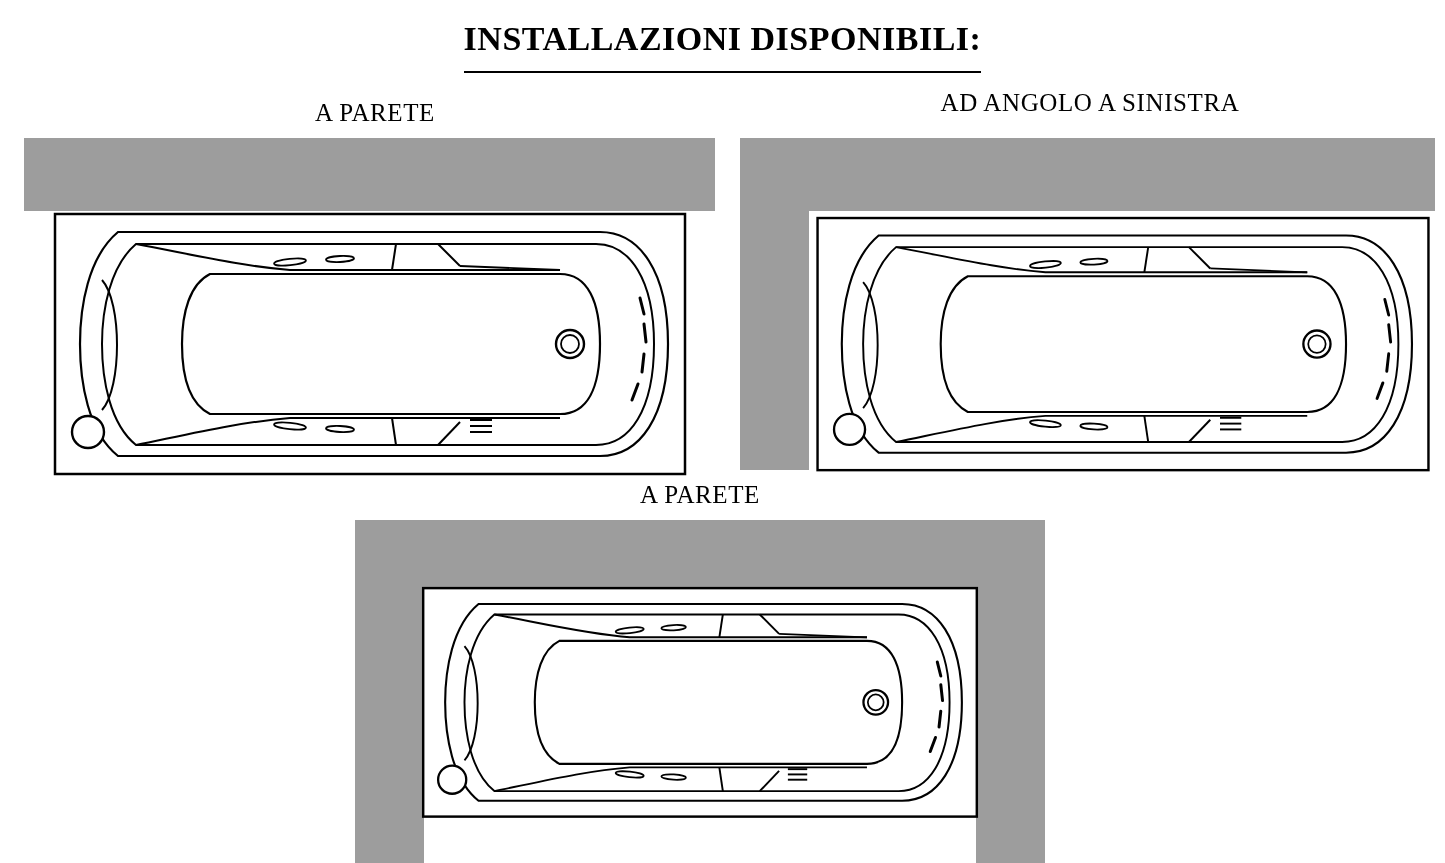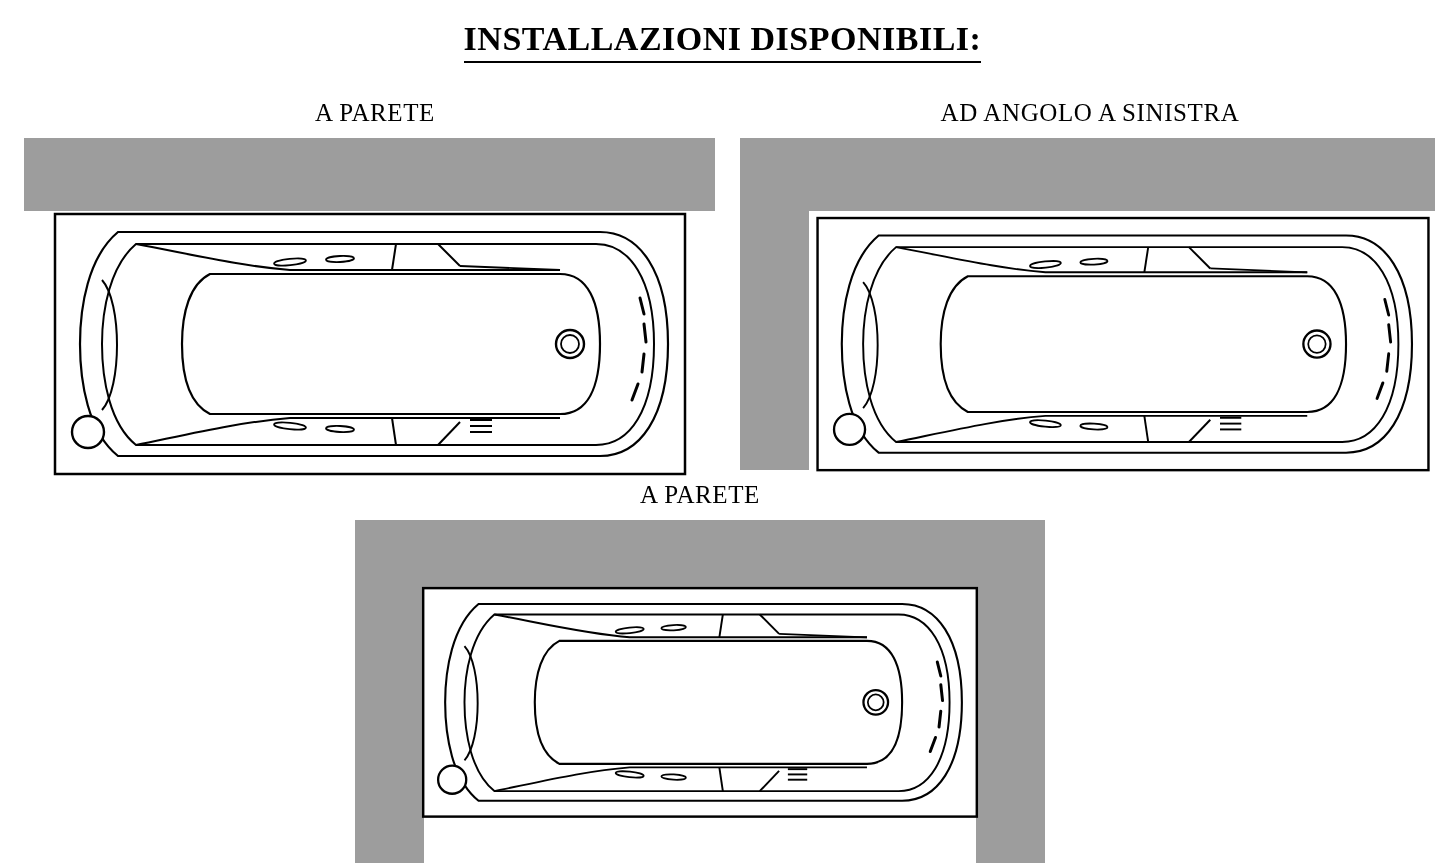--- a/index.html
+++ b/index.html
@@ -26,38 +26,38 @@
     left: 0;
     top: 20px;
     width: 1445px;
     text-align: center;
     font-size: 34px;
     font-weight: bold;
     letter-spacing: 0.5px;
   }
   .main-title span {
     border-bottom: 2px solid #000;
-    padding-bottom: 4px;
+    padding-bottom: 14px;
   }
   .caption {
     position: absolute;
     font-size: 25px;
     font-weight: normal;
     letter-spacing: 0.6px;
     white-space: nowrap;
     text-align: center;
   }
   .cap-parete {
     left: 20px;
     top: 99px;
     width: 710px;
   }
   .cap-angolo {
     left: 735px;
-    top: 99px;
+    top: 89px;
     width: 710px;
   }
   .cap-nicchia {
     left: 355px;
     top: 481px;
     width: 690px;
   }
   .panel {
     position: absolute;
   }

